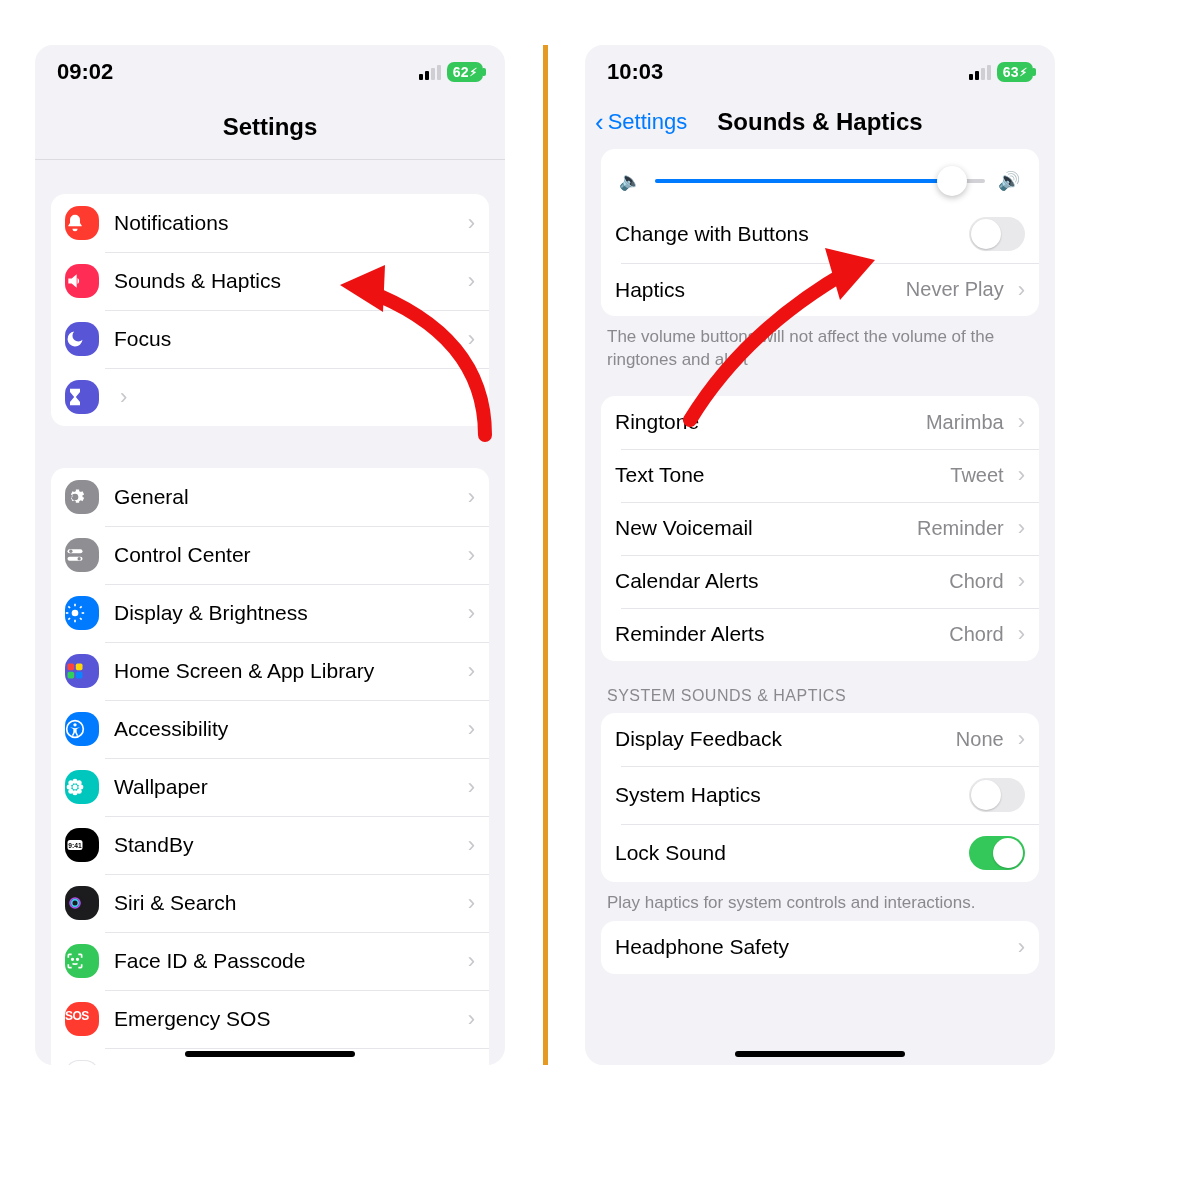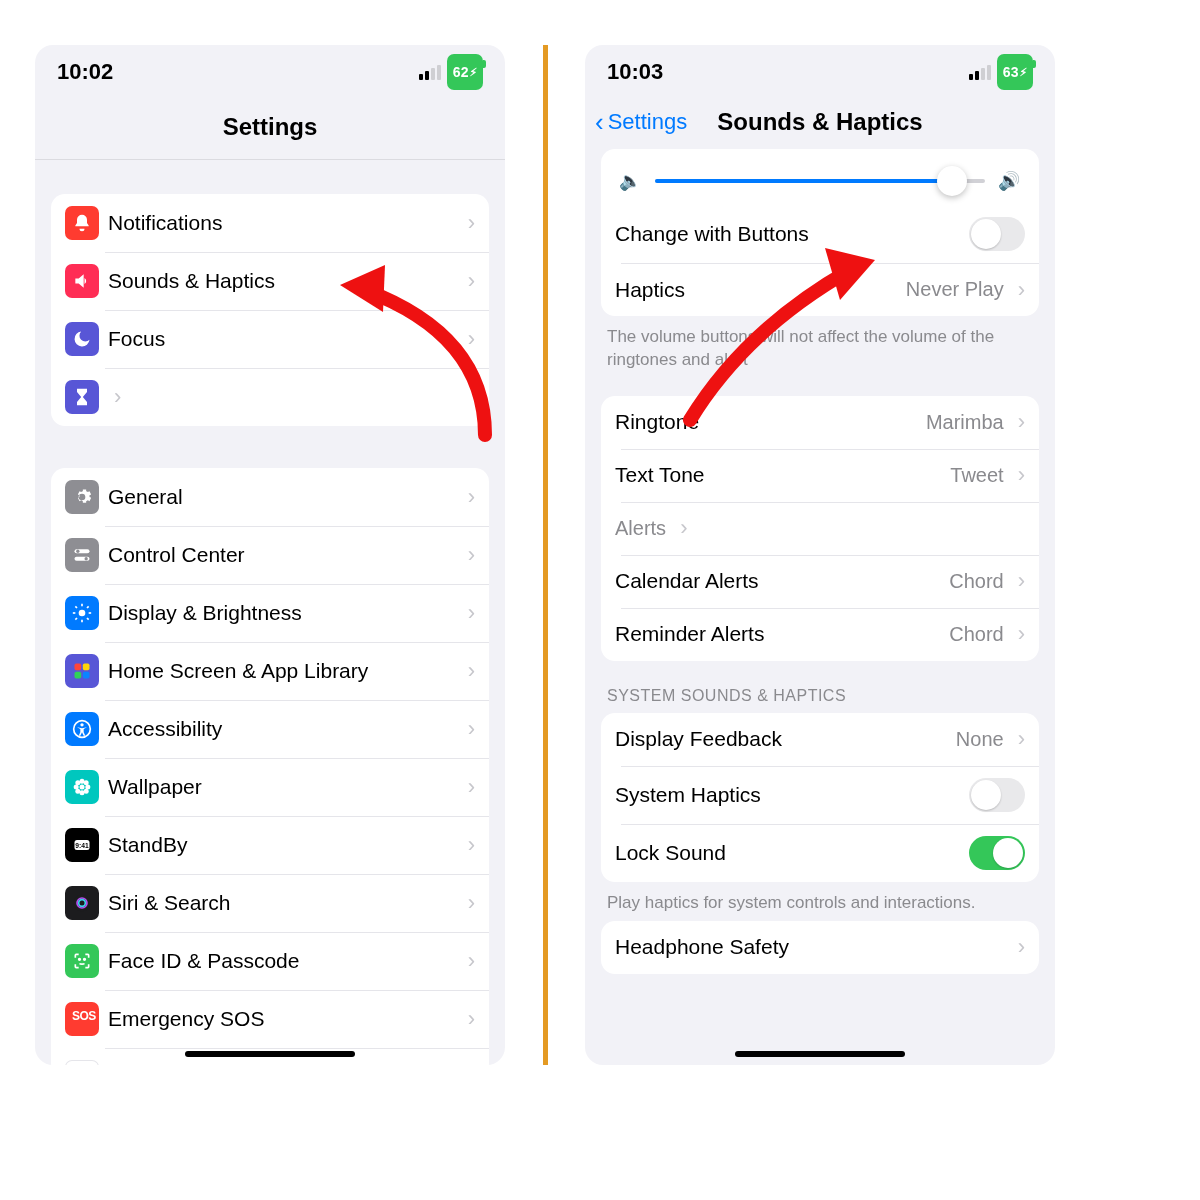--- a/index.html
+++ b/index.html
@@ -47,21 +47,21 @@
   .signal span { width: 4px; background: #cfcfd3; border-radius: 1px; }
   .signal span.on { background: #000; }
   .signal span:nth-child(1){height:6px}
   .signal span:nth-child(2){height:9px}
   .signal span:nth-child(3){height:12px}
   .signal span:nth-child(4){height:15px}
   .battery {
     display: inline-flex; align-items: center;
     background:#34c759; color:#fff; font-size:14px; font-weight:700;
     border-radius:7px; padding:2px 5px 2px 5px; position:relative;
-    min-width:36px; height:36px; justify-content:center;
+    min-width:36px; height:20px; justify-content:center;
   }
   .battery::after{
     content:""; position:absolute; right:-3px; top:6px; width:3px; height:8px;
     background:#34c759; border-radius:0 2px 2px 0;
   }
   .bolt { font-size:11px; margin-left:1px; }
 
   
   .title-center {
     text-align: center;
@@ -92,36 +92,36 @@
   .footer-text {
     font-size: 17px; color:#8a8a8e;
     padding: 10px 22px 6px 22px; line-height:1.35;
   }
 
   .card {
     background:#fff; margin: 0 16px; border-radius:14px; overflow:hidden;
   }
 
   .row {
-    display:flex; align-items:center; gap:9px;
+    display:flex; align-items:center; gap:15px;
     padding: 12px 14px 12px 14px;
     min-height: 53px;
     position: relative;
   }
   .row + .row::before,
   .row.sep::before {
     content:""; position:absolute; left:54px; right:0; top:0;
     border-top:1px solid #e5e5ea;
   }
   .row.sep-short::before { left:20px; }
   .row.sep-none::before { display:none; }
 
   .icon {
-    width: 34px; height:34px; border-radius:7px;
-    display:flex; align-items:center; justify-content:center;
+    width: 34px; height:34px; border-radius:14px;
+    display:flex; align-items:center; justify-content:flex-start;
     color:#fff; flex:0 0 34px;
   }
   .icon svg, .icon span { width:20px; height:20px; display:block; }
   .label { font-size: 21px; color:#000; flex:1; }
   .value { font-size: 20px; color:#8a8a8e; display:flex; align-items:center; gap:8px;}
   .chev { color:#c7c7cc; font-size:22px; margin-left:6px; }
 
   
   .slider-row { padding:20px 18px 12px 18px; display:flex; align-items:center; gap:14px;}
   .slider { flex:1; display:flex; align-items:center; position:relative; height:24px;}
@@ -161,21 +161,21 @@
 </style>
 </head>
 <body>
 
 <div class="frame">
 
   <div class="divider"></div>
 
   <div class="panel left">
     <div class="statusbar">
-      <span>10:02</span>
+      <span>09:02</span>
       <span class="status-right">
         <span class="signal">
           <span class="on"></span>
             <span class="on"></span>
             <span></span>
             <span></span>
         </span>
         <span class="battery">
           <span>62</span>
             <span class="bolt">⚡︎</span>
@@ -429,22 +429,23 @@
           </span>
   </div>
         <div class="row sep-short">
     <span class="label">Text Tone</span>
     <span class="value">
             <span>Tweet</span>
             <span class="chev">›</span>
           </span>
   </div>
         <div class="row sep-short">
-    <span class="value">
-            <span>Alerts</span>
+    <span class="label">New Voicemail</span>
+    <span class="value">
+            <span>Reminder</span>
             <span class="chev">›</span>
           </span>
   </div>
         <div class="row sep-short">
     <span class="label">Calendar Alerts</span>
     <span class="value">
             <span>Chord</span>
             <span class="chev">›</span>
           </span>
   </div>

